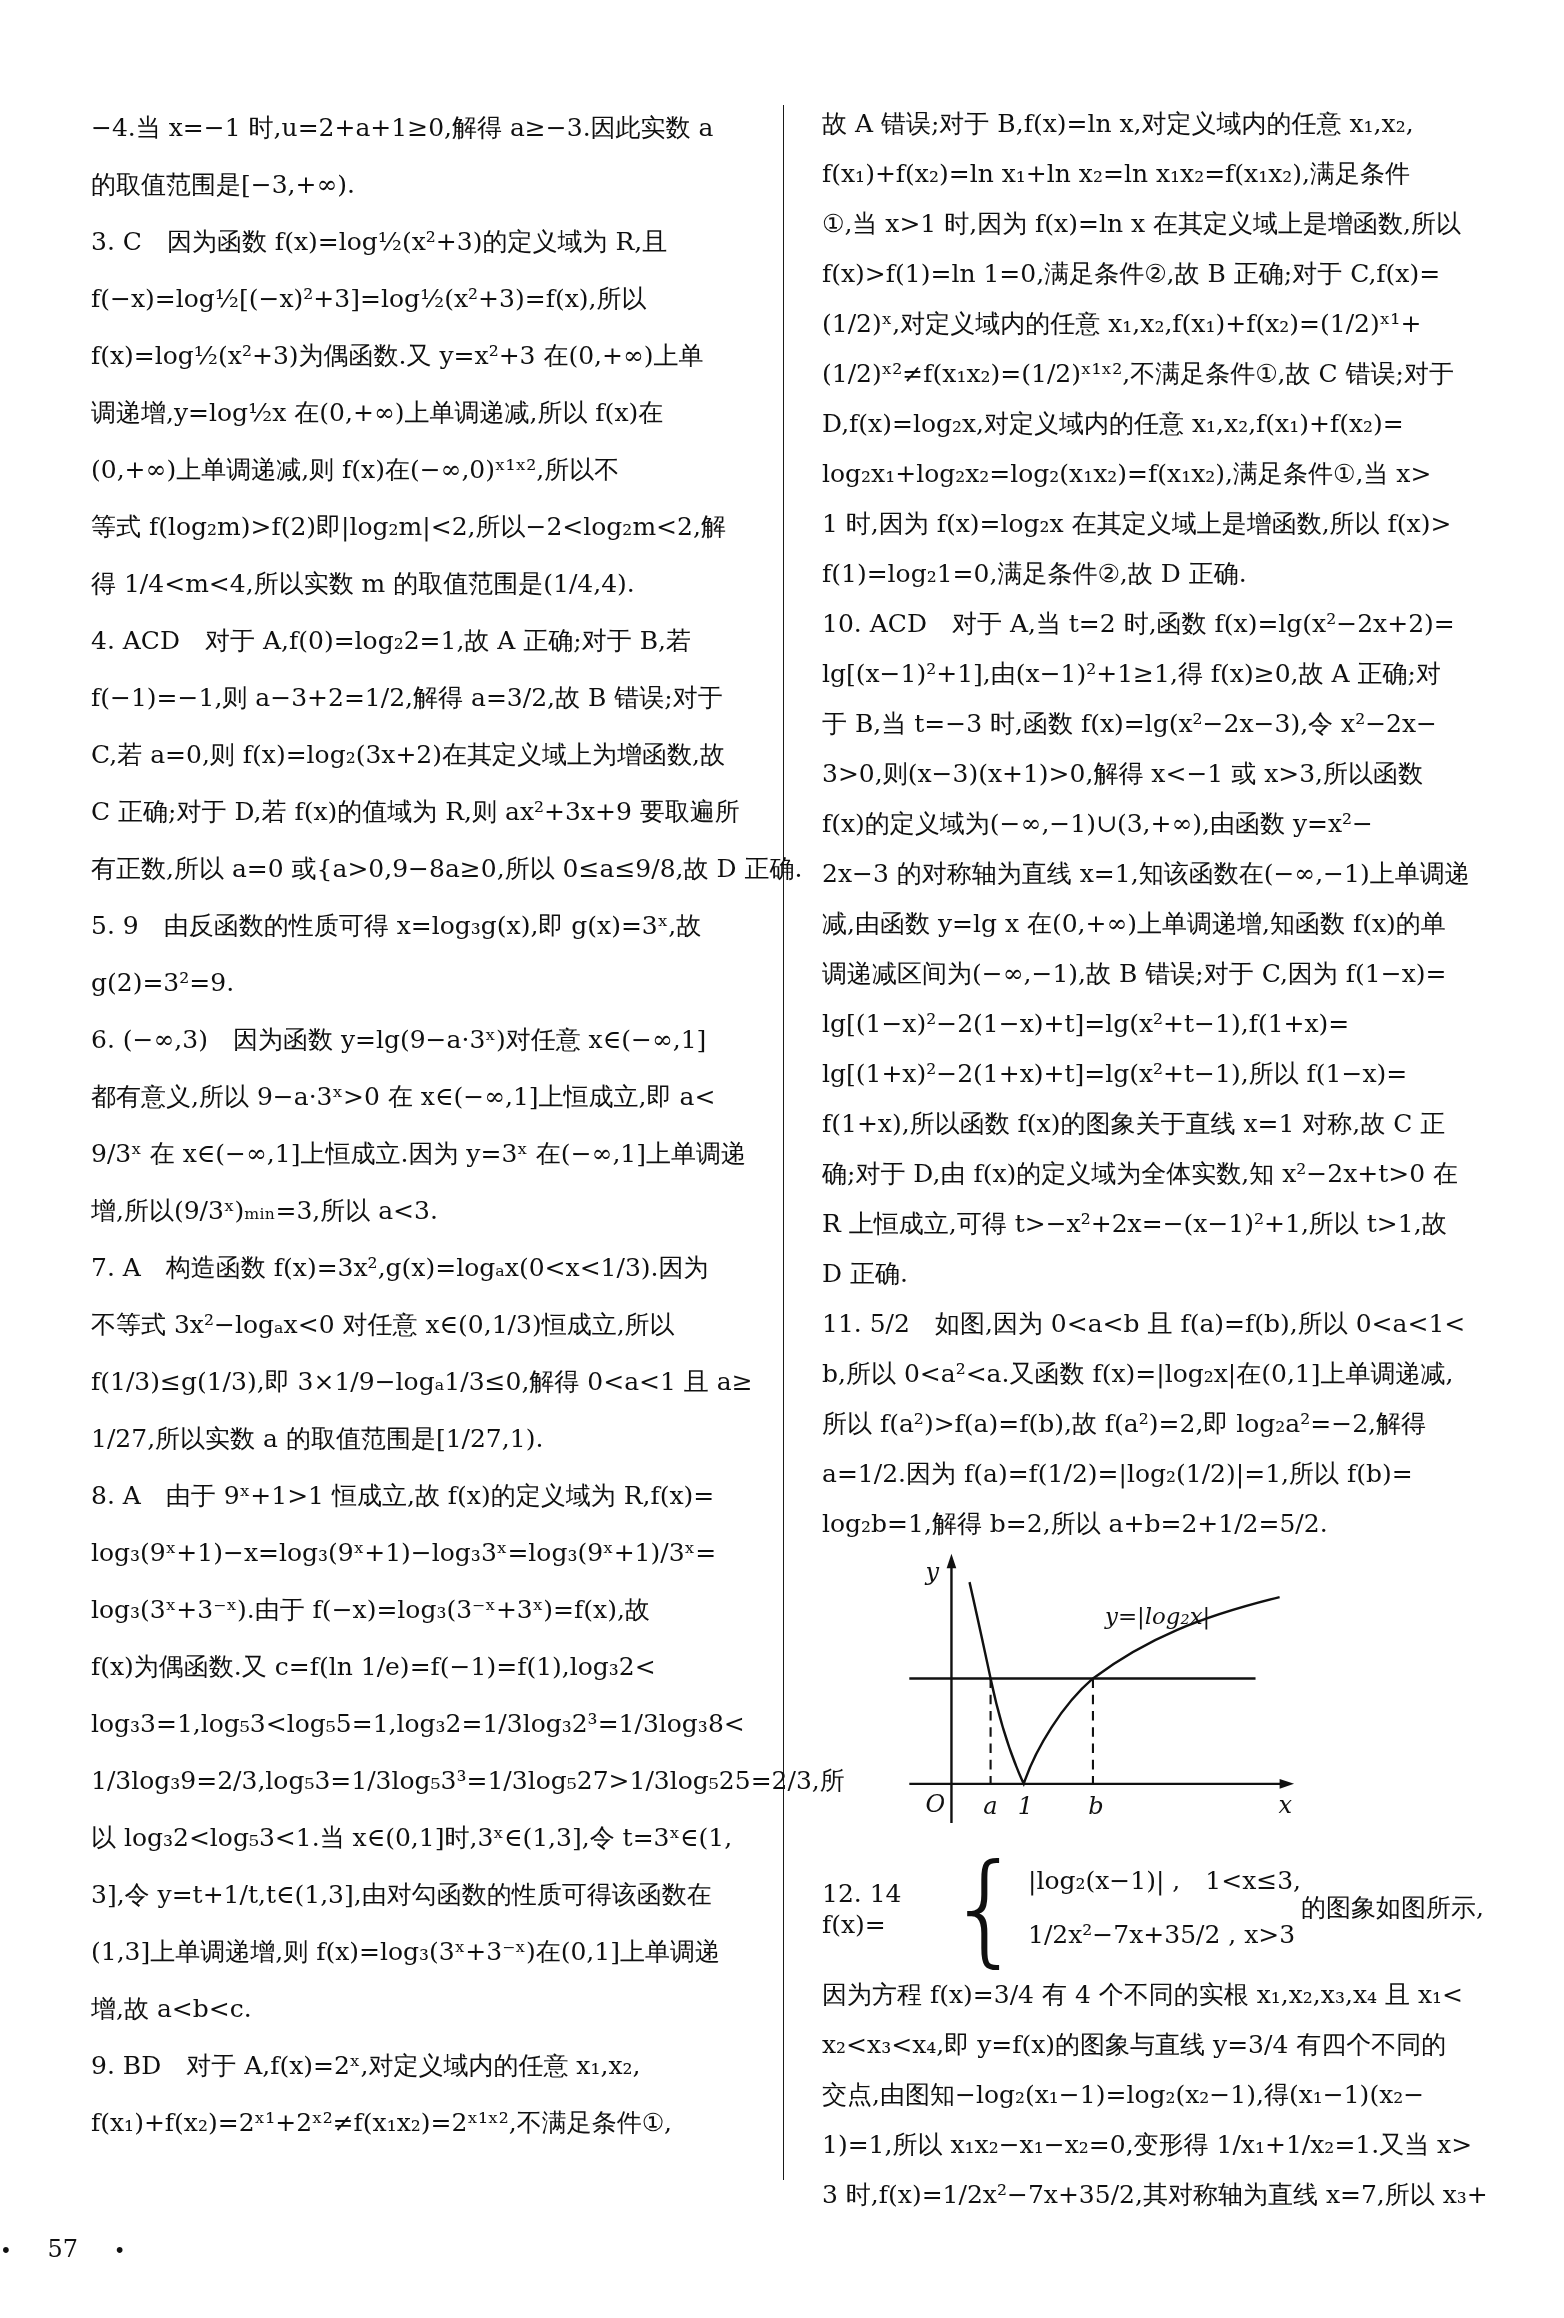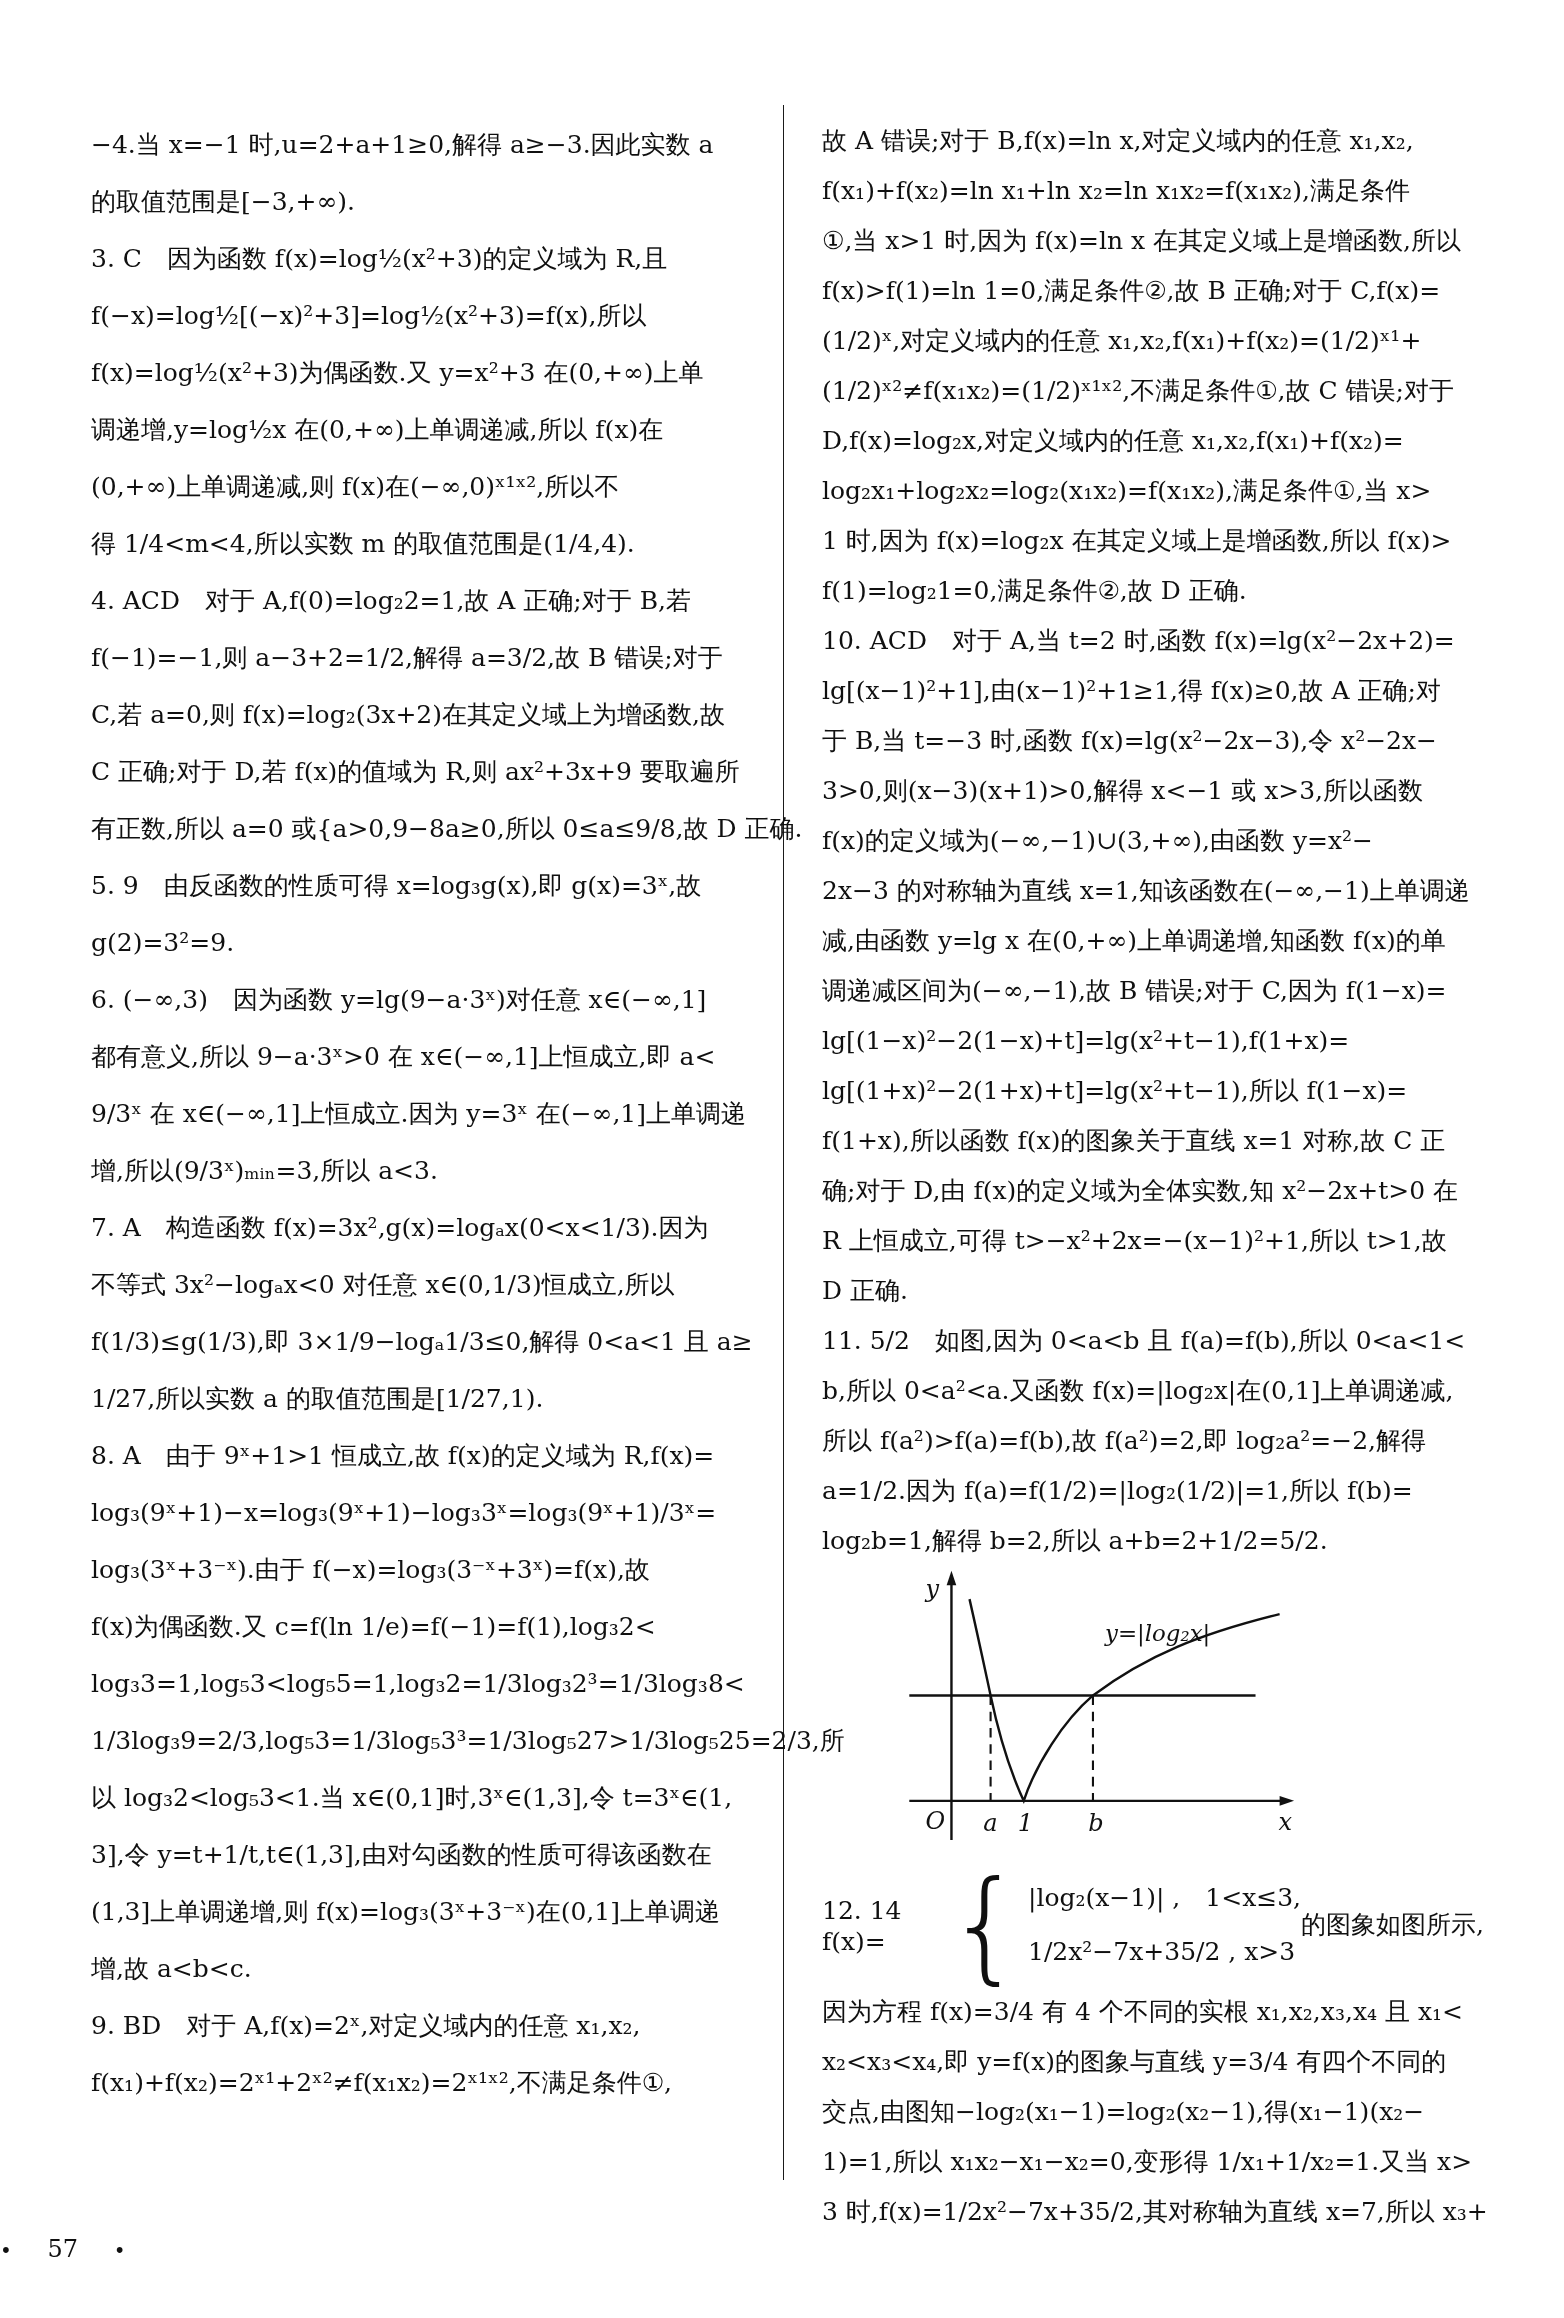--- a/index.html
+++ b/index.html
@@ -1,21 +1,21 @@
 <!DOCTYPE html>
 <html style="font-size:10.5px"><head>
 <meta charset="utf-8">
 <style>
   html,body{margin:0;padding:0;}
   body{
     width:1564px;height:2319px;position:relative;
     background:#ffffff;color:#101010;
     font-family:"DejaVu Serif","DejaVu Sans","Liberation Serif",serif,sans-serif;
   }
-  .col{position:absolute;top:116px;width:662px;}
+  .col{position:absolute;top:99px;width:662px;}
   #left-col{left:91px;}
   #right-col{left:822px;}
   .line-left{height:57px;line-height:57px;font-size:25px;white-space:nowrap;}
   .line-right{height:50px;line-height:50px;font-size:25px;white-space:nowrap;}
   .divider{
     position:absolute;left:783px;top:105px;height:2075px;width:1.3px;
     background:#1a1a1a;
   }
   .figure-wrap{height:296px;margin:0 0 0 72px;}
   .piecewise{display:flex;align-items:center;height:125px;font-size:25px;}
@@ -42,20 +42,21 @@
 <div class="divider"></div>
 
 <div id="left-col" class="col">
     <div class="line-left">−4.当 x=−1 时,u=2+a+1≥0,解得 a≥−3.因此实数 a</div>
     <div class="line-left">的取值范围是[−3,+∞).</div>
     <div class="line-left">3. C　因为函数 f(x)=log½(x²+3)的定义域为 R,且</div>
     <div class="line-left">f(−x)=log½[(−x)²+3]=log½(x²+3)=f(x),所以</div>
     <div class="line-left">f(x)=log½(x²+3)为偶函数.又 y=x²+3 在(0,+∞)上单</div>
     <div class="line-left">调递增,y=log½x 在(0,+∞)上单调递减,所以 f(x)在</div>
     <div class="line-left">(0,+∞)上单调递减,则 f(x)在(−∞,0)ˣ¹ˣ²,所以不</div>
+    <div class="line-left">等式 f(log₂m)&gt;f(2)即|log₂m|&lt;2,所以−2&lt;log₂m&lt;2,解</div>
     <div class="line-left">得 1/4&lt;m&lt;4,所以实数 m 的取值范围是(1/4,4).</div>
     <div class="line-left">4. ACD　对于 A,f(0)=log₂2=1,故 A 正确;对于 B,若</div>
     <div class="line-left">f(−1)=−1,则 a−3+2=1/2,解得 a=3/2,故 B 错误;对于</div>
     <div class="line-left">C,若 a=0,则 f(x)=log₂(3x+2)在其定义域上为增函数,故</div>
     <div class="line-left">C 正确;对于 D,若 f(x)的值域为 R,则 ax²+3x+9 要取遍所</div>
     <div class="line-left">有正数,所以 a=0 或{a&gt;0,9−8a≥0,所以 0≤a≤9/8,故 D 正确.</div>
     <div class="line-left">5. 9　由反函数的性质可得 x=log₃g(x),即 g(x)=3ˣ,故</div>
     <div class="line-left">g(2)=3²=9.</div>
     <div class="line-left">6. (−∞,3)　因为函数 y=lg(9−a·3ˣ)对任意 x∈(−∞,1]</div>
     <div class="line-left">都有意义,所以 9−a·3ˣ&gt;0 在 x∈(−∞,1]上恒成立,即 a&lt;</div>

